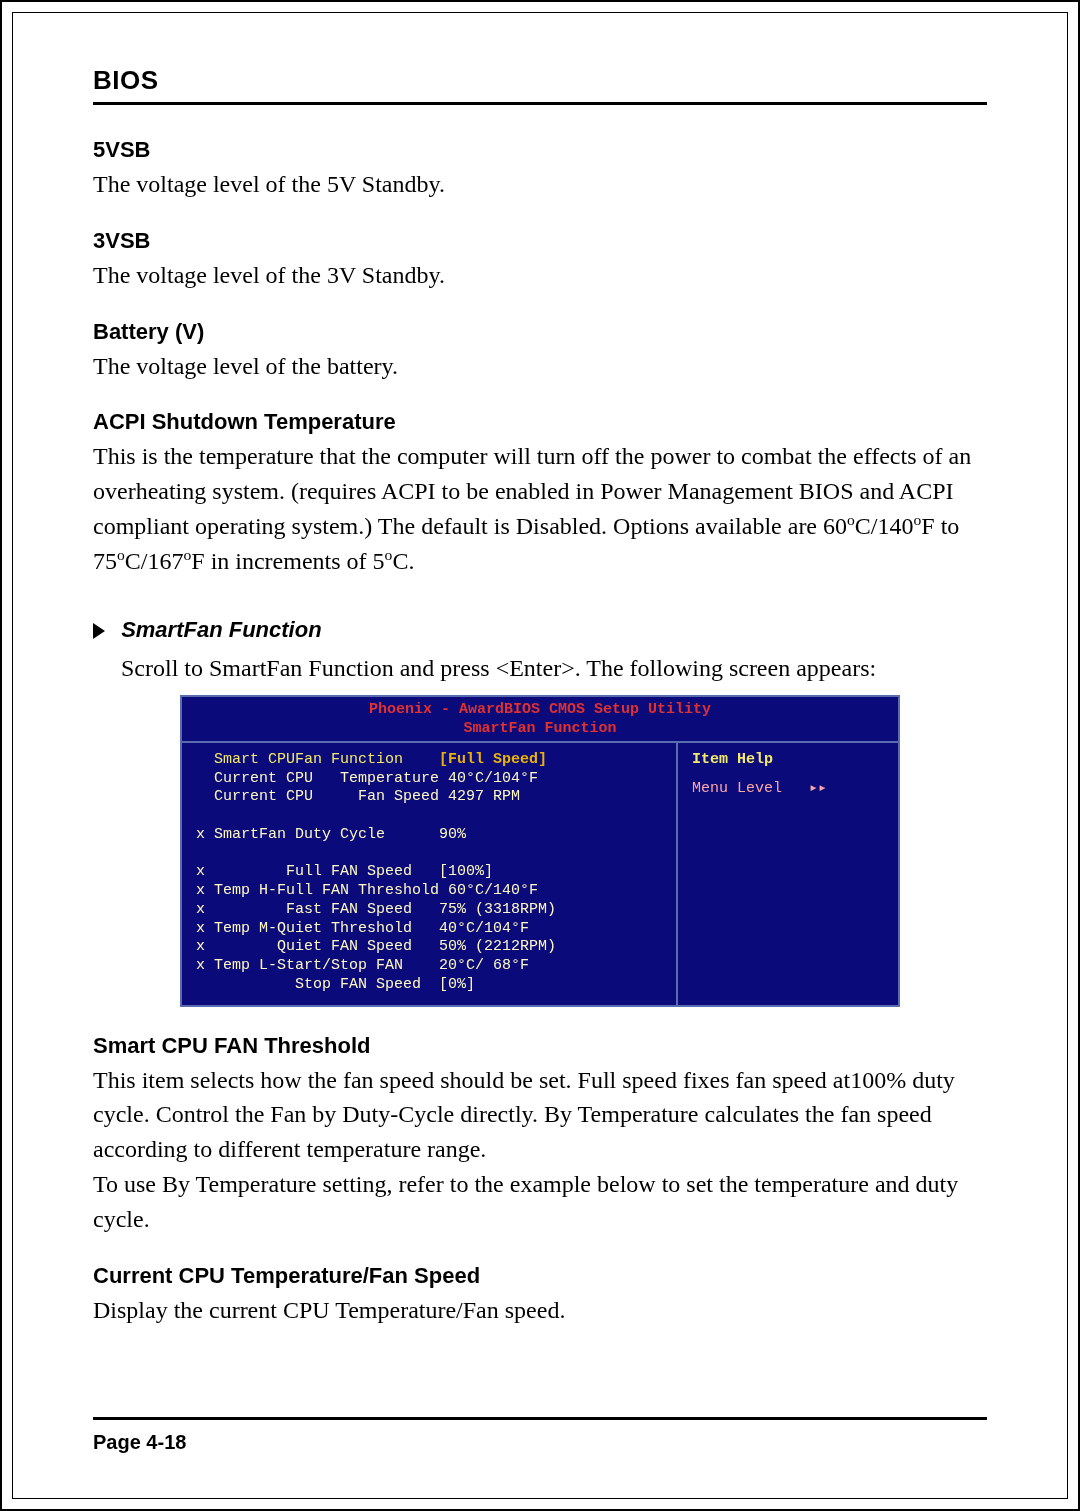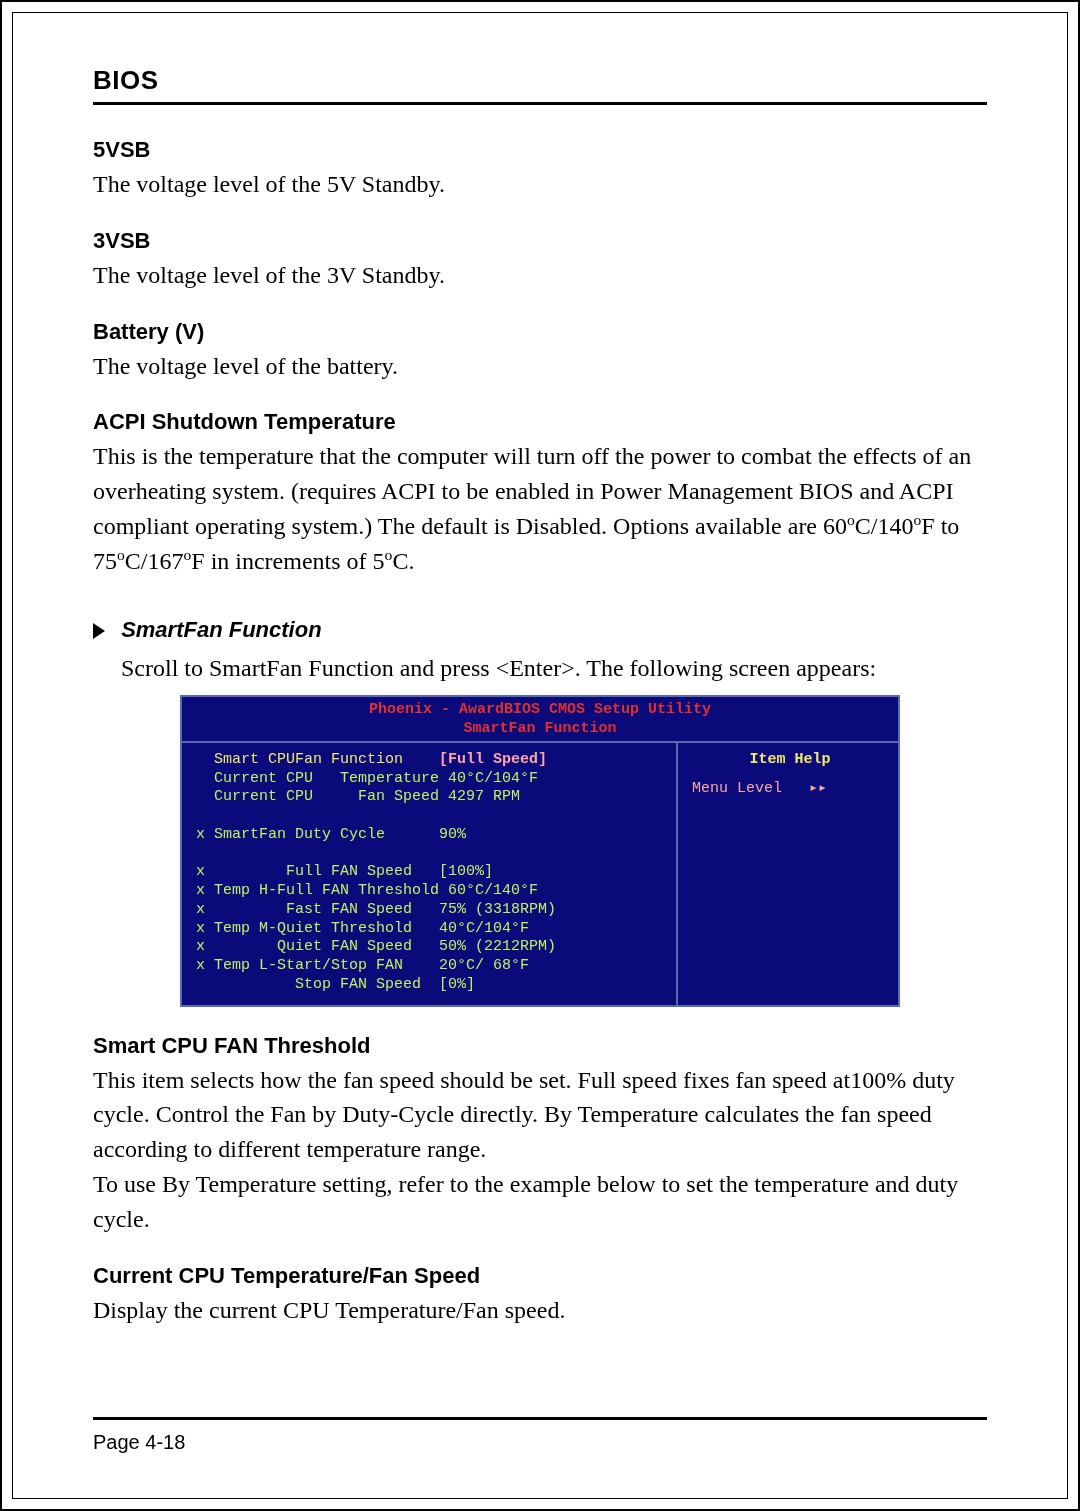--- a/index.html
+++ b/index.html
@@ -51,36 +51,36 @@
   }
   .bios-body { display: flex; }
   .bios-left {
     flex: 1; border-right: 2px solid #5b6bb0; padding: 8px 10px 10px 14px;
     white-space: pre;
   }
   .bios-right {
     width: 220px; padding: 8px 10px 10px 14px;
   }
   .bios-right .help-title {
-    color: #f2e96b; text-align: center; display: block; margin-bottom: 10px;
+    color: #f2e96b; text-align: left; display: block; margin-bottom: 10px;
     font-weight: bold;
   }
   .bios-right .menu-level { color: #fca5a5; white-space: pre; }
   .bios-left .yellow { color: #f2e96b; }
-  .bios-left .red { color: #fca5a5; font-weight: bold; text-align: center; }
-  .bios-left .dim { color: #bef264; }
+  .bios-left .red { color: #eab308; font-weight: bold; text-align: center; }
+  .bios-left .dim { color: #fef9c3; }
   .bios-left .row { display: block; }
   .post-item { margin-top: 14px; }
   .page-footer-rule {
     position: absolute; left: 80px; right: 80px; bottom: 78px;
     border-top: 3px solid #000;
   }
   .page-num {
     position: absolute; left: 80px; bottom: 44px;
-    font-family: Arial, Helvetica, sans-serif; font-weight: normal; font-size: 20px;
+    font-family: Arial, Helvetica, sans-serif; font-weight: bold; font-size: 20px;
   }
   sup { font-size: 0.65em; vertical-align: super; line-height: 0; }
 </style>
 </head>
 <body>
 
 <div class="outer-frame">
   <div class="inner-frame">
 
     <div class="section-title">BIOS</div>

